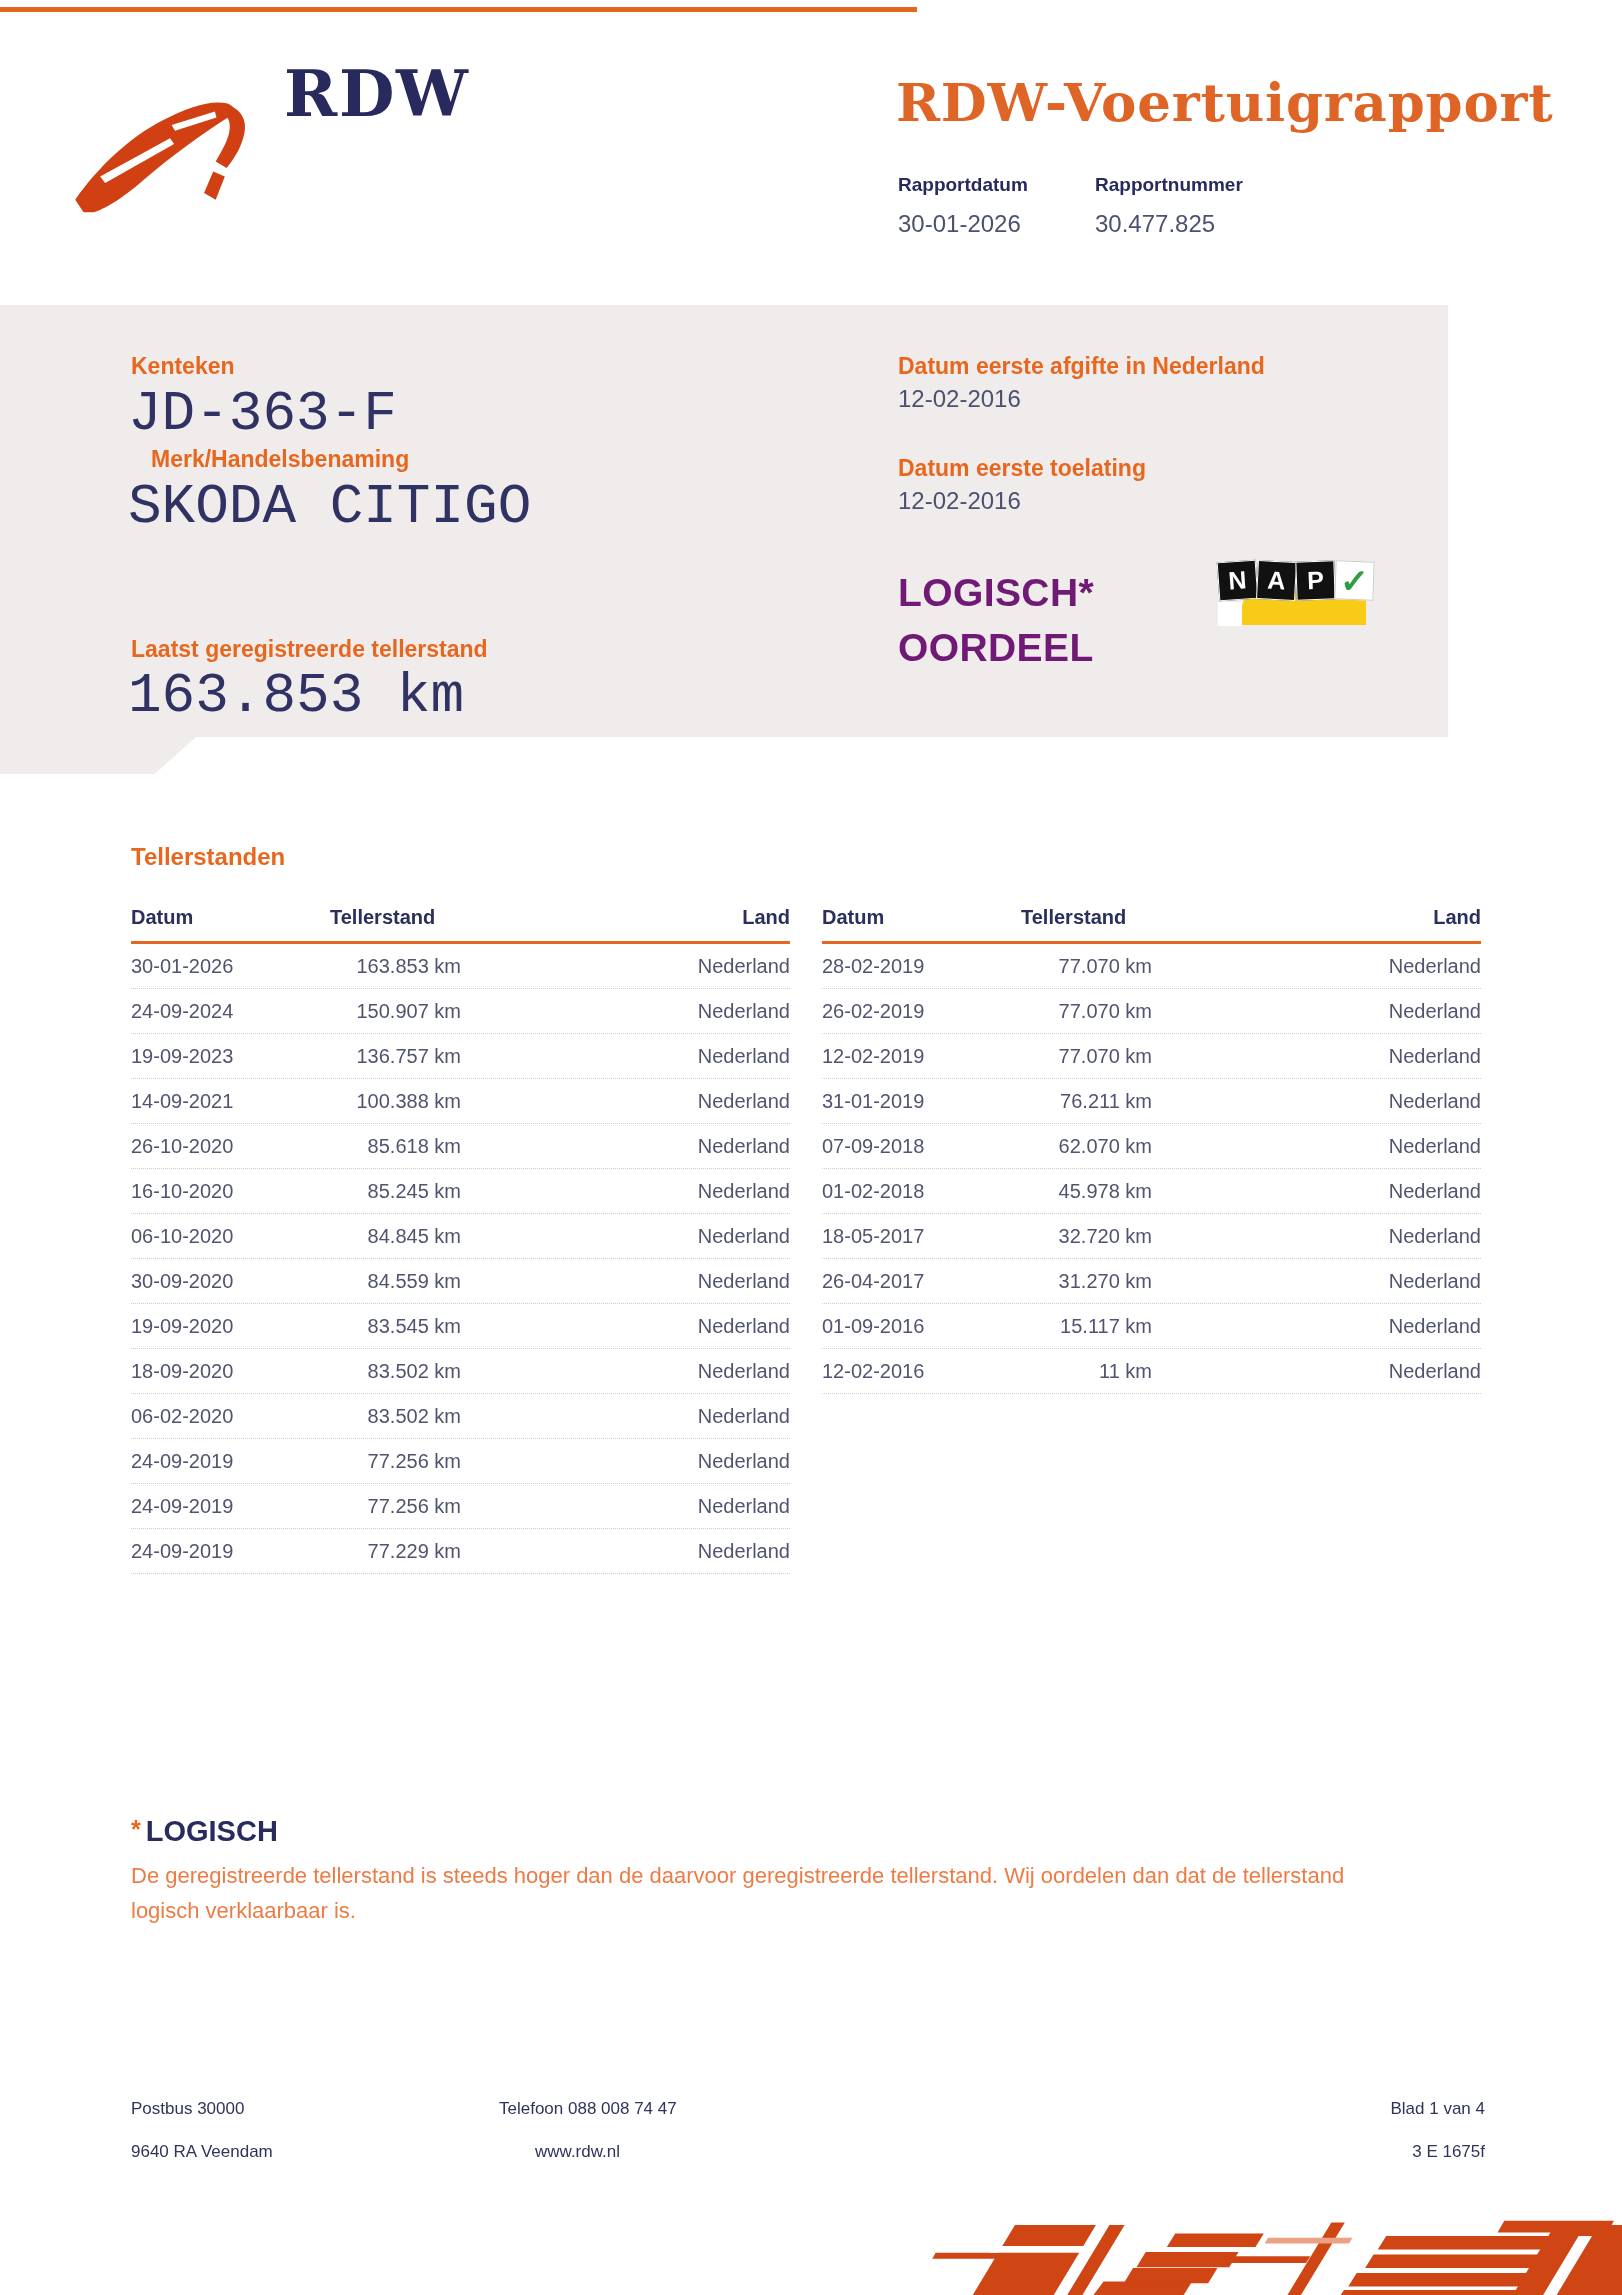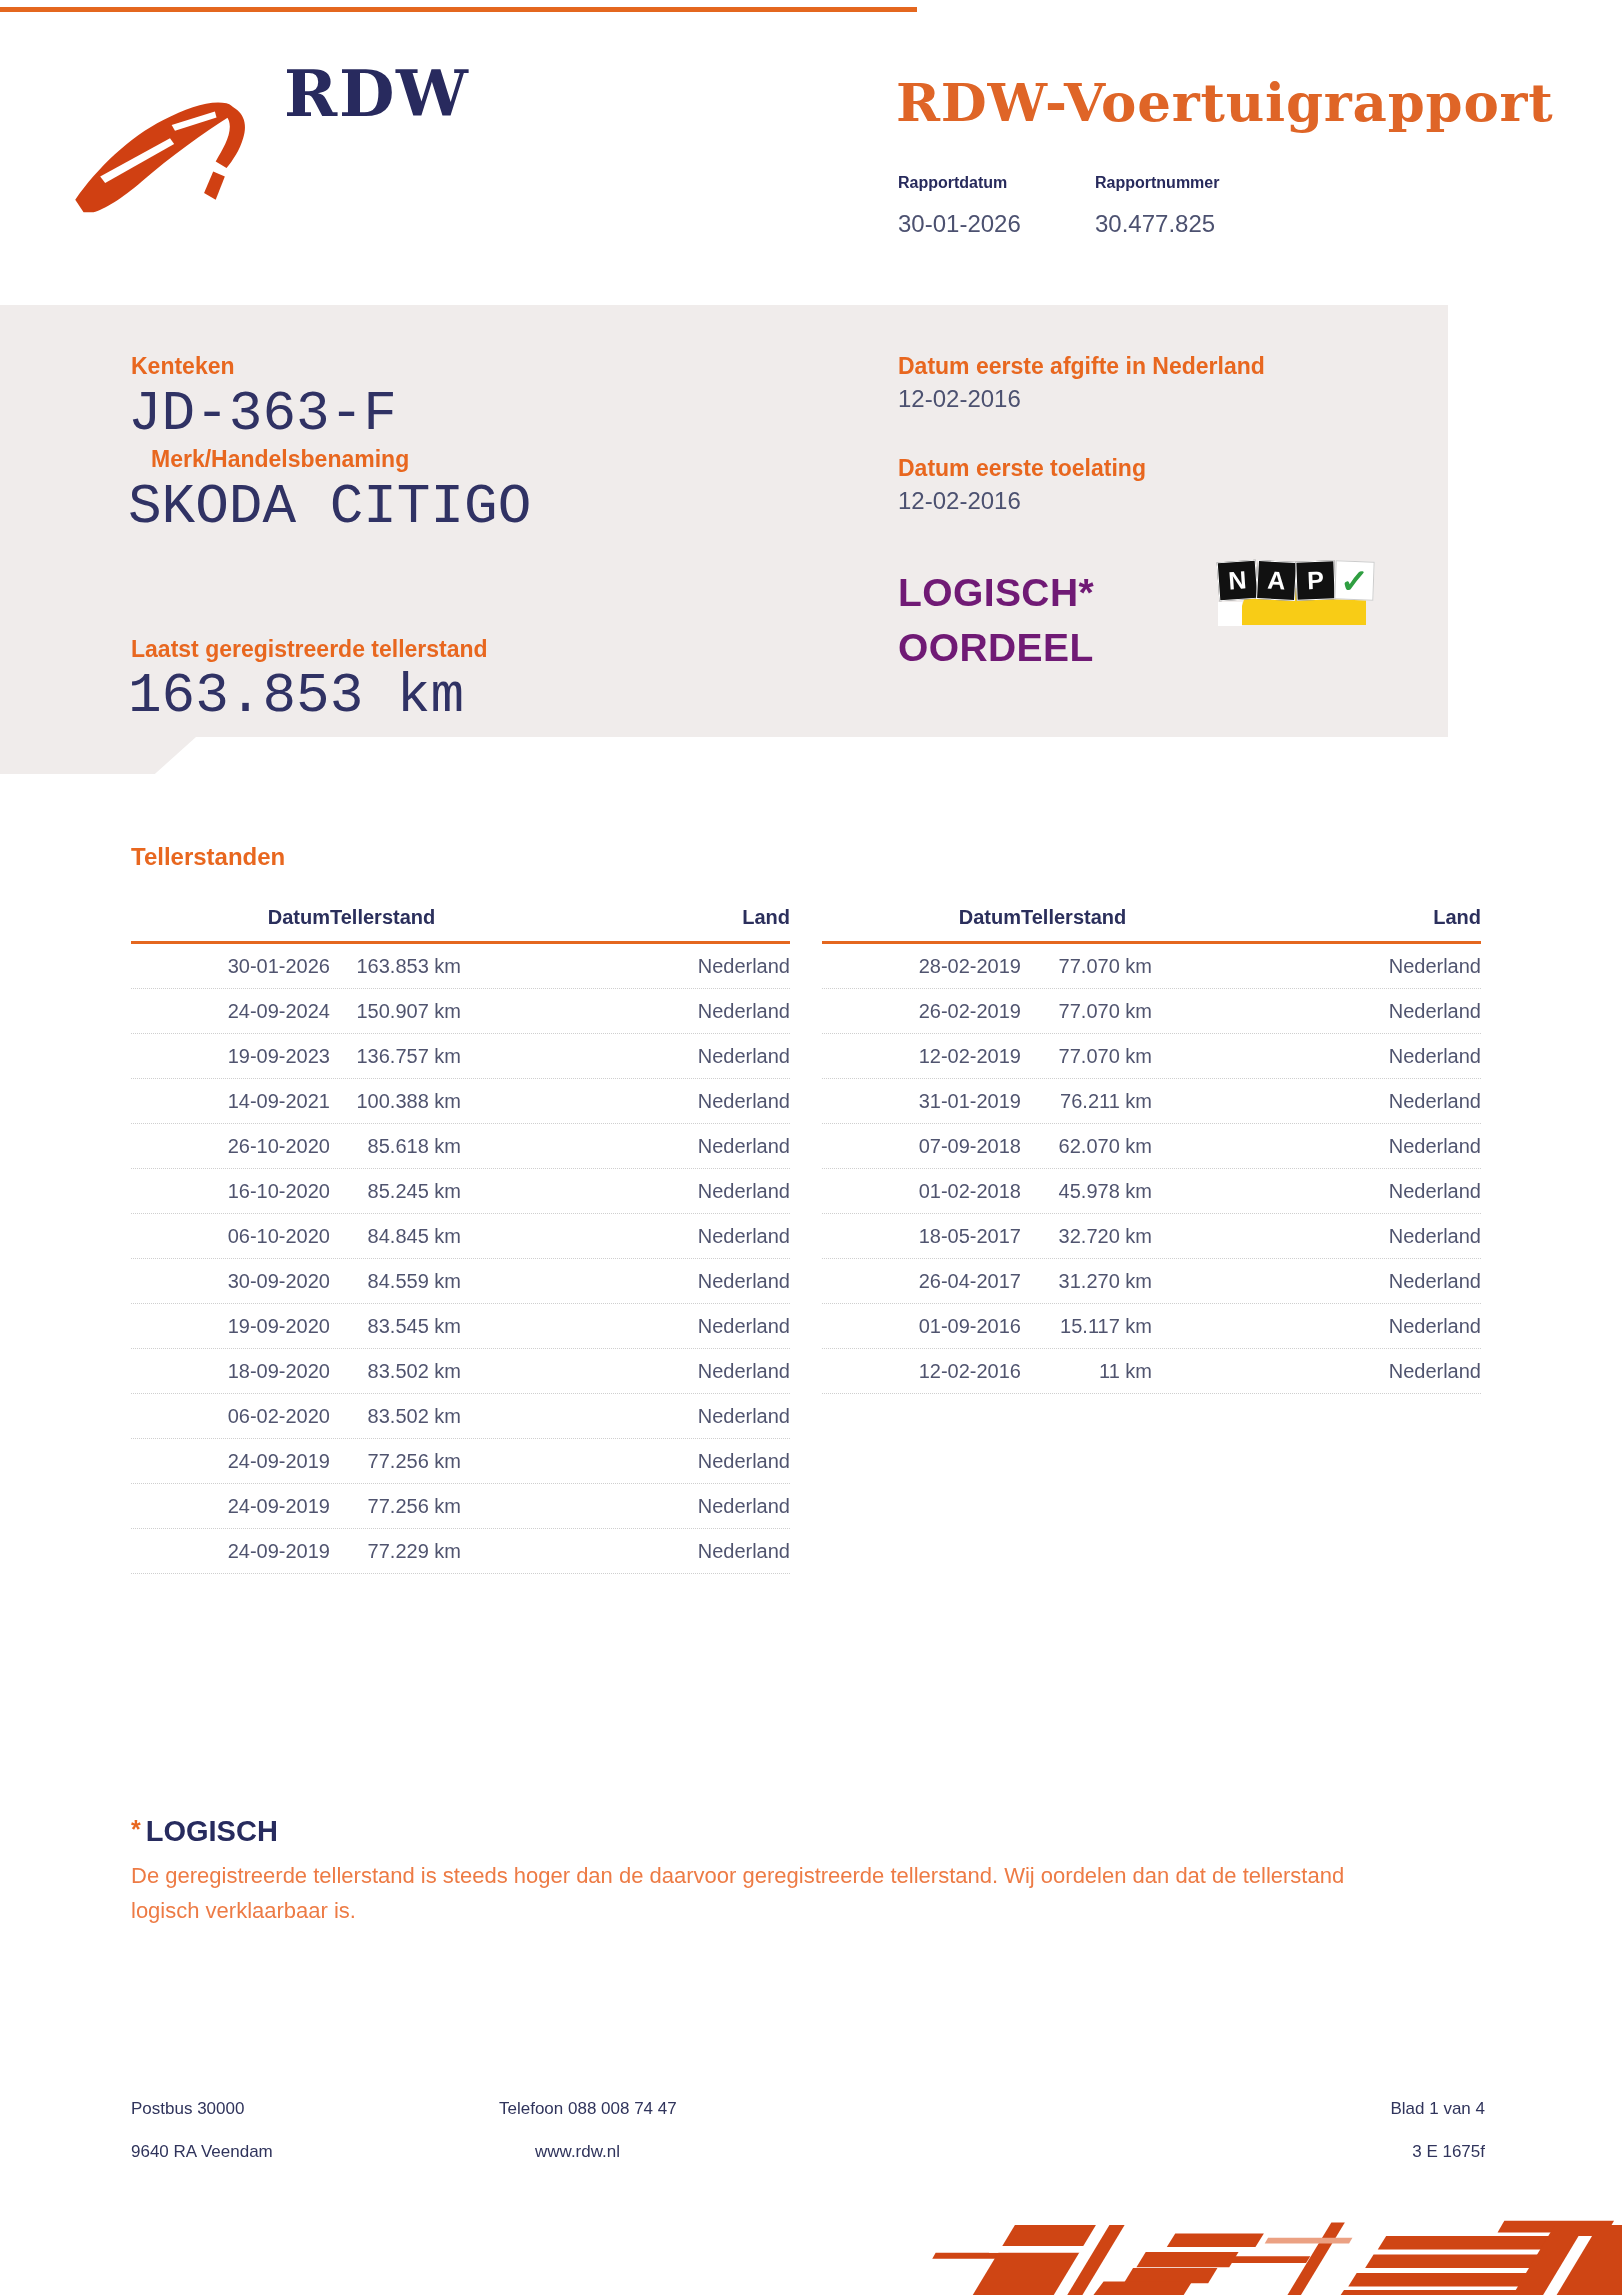--- a/index.html
+++ b/index.html
@@ -10,21 +10,21 @@
   .abs{position:absolute;}
 
   
   .top-rule{left:0;top:6.8px;width:917px;height:5px;background:#e4671f;}
 
   
   .rdw-wordmark{left:284px;top:56px;font-family:"DejaVu Serif",serif;font-weight:bold;
     font-size:64px;color:#282a5e;letter-spacing:1.7px;}
   .doc-title{left:896px;top:71px;font-family:"DejaVu Serif",serif;font-weight:bold;
     font-size:53px;color:#df6527;letter-spacing:0.8px;white-space:nowrap;}
-  .meta-label{font-size:16px;font-weight:bold;color:#272a5c;}
+  .meta-label{font-size:19px;font-weight:bold;color:#272a5c;}
   .meta-value{font-size:24px;color:#4c5170;}
   .lbl-rapportdatum{left:898px;top:174px;}
   .val-rapportdatum{left:898px;top:210px;}
   .lbl-rapportnummer{left:1095px;top:174px;}
   .val-rapportnummer{left:1095px;top:210px;}
 
   
   .panel{left:0;top:305px;width:1448px;height:432px;background:#f0eceb;}
   .panel-tab{left:0;top:737px;width:196px;height:37px;background:#f0eceb;
     clip-path:polygon(0 0,100% 0,79% 100%,0 100%);}
@@ -46,21 +46,21 @@
   
   .tables-title{left:131px;top:843px;font-size:24px;font-weight:bold;color:#e8671f;}
   .otable{top:894px;width:659px;}
   .otable-left{left:131px;}
   .otable-right{left:822px;}
   .thead{display:flex;height:47px;align-items:center;border-bottom:3.4px solid #e4671f;
     font-size:20px;font-weight:bold;color:#2b2f5c;}
   .trow{display:flex;height:44px;align-items:center;border-bottom:1.7px dotted #cfcfcf;
     font-size:20px;color:#50546f;}
   .tcell{box-sizing:border-box;}
-  .c0{width:199px;text-align:right;}
+  .c0{width:199px;text-align:left;}
   .c1{width:131px;text-align:right;}
   .c2{flex:1;text-align:right;}
   .thead .c1{text-align:left;}
 
   
   .logisch-head{left:131px;top:1815px;font-size:29px;font-weight:bold;color:#272b5e;}
   .logisch-star{color:#e8671f;margin-right:5px;font-size:25px;vertical-align:3.4px;}
   .logisch-body{left:131px;top:1858px;width:1242px;font-size:22px;color:#ed7b45;line-height:35px;}
 
   

